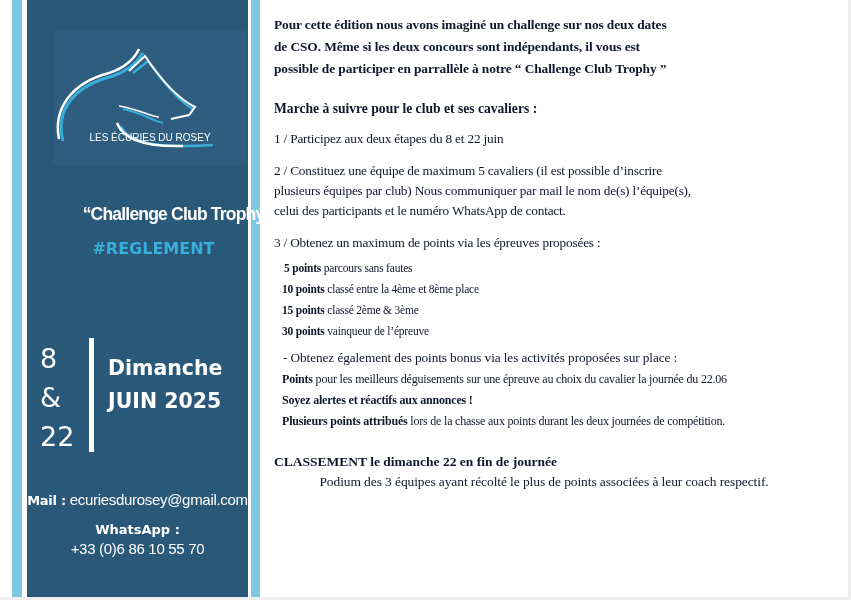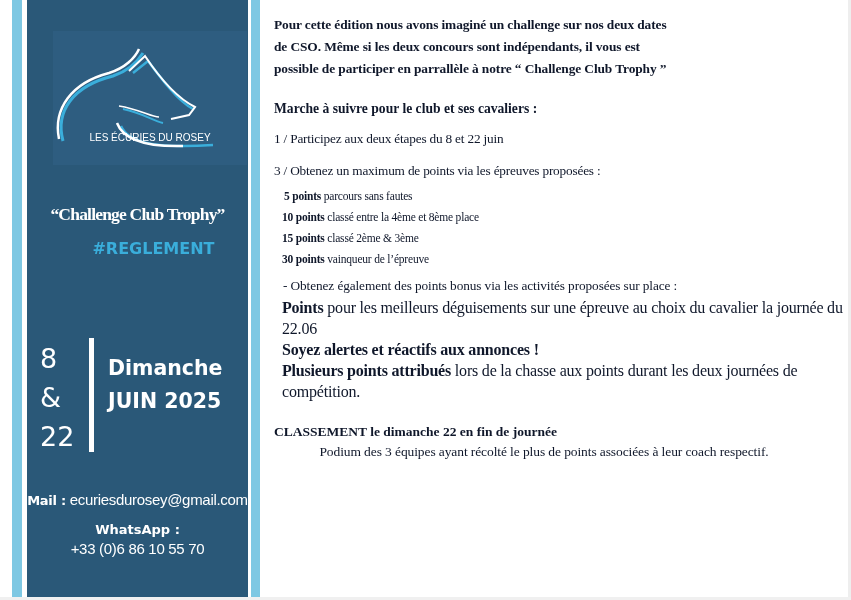--- a/index.html
+++ b/index.html
@@ -7,41 +7,41 @@
   .stripe-outer-left { position:absolute; left:12px; top:0; width:10px; height:598px; background:#7ec8e3; }
   .panel { position:absolute; left:27px; top:0; width:221px; height:598px; background:#2a5878; }
   .stripe-outer-right { position:absolute; left:251px; top:0; width:9px; height:598px; background:#7ec8e3; }
   .right-border { position:absolute; left:848px; top:0; width:3px; height:598px; background:#eeeeee; }
   .bottom-border { position:absolute; left:0; top:597px; width:851px; height:3px; background:#f0f0f0; }
 
   .logo-box { position:absolute; left:53px; top:31px; width:194px; height:134px; background:#2e5d80; }
   .logo-box svg { position:absolute; left:0; top:0; }
   .logo-text { position:absolute; left:0; width:194px; top:101px; text-align:center; color:#ffffff; font-family:"Liberation Sans", sans-serif; font-size:10px; letter-spacing:0px; }
 
-  .challenge-title { position:absolute; left:27px; width:221px; top:204px; text-align:center; color:#ffffff; font-family:Liberation Serif, serif; font-weight:bold; font-size:17.5px; letter-spacing:-0.8px; }
+  .challenge-title { position:absolute; left:27px; width:221px; top:204px; text-align:center; color:#ffffff; font-family:Liberation Sans, sans-serif; font-weight:bold; font-size:17.5px; letter-spacing:-0.8px;padding-left:40px; }
   .reglement { position:absolute; left:43px; width:221px; top:239px; text-align:center; color:#3aaedb; font-family:"DejaVu Sans", sans-serif; font-weight:bold; font-size:16px; }
 
   .date-nums { position:absolute; left:40px; top:339px; color:#ffffff; font-family:"DejaVu Sans", sans-serif; font-size:27px; line-height:39px; }
   .date-divider { position:absolute; left:89px; top:338px; width:5px; height:114px; background:#ffffff; }
   .date-text { position:absolute; left:108px; top:352px; color:#ffffff; font-family:"DejaVu Sans", sans-serif; font-weight:bold; font-size:20.5px; line-height:33px; }
 
   .contact { position:absolute; left:27px; width:221px; color:#ffffff; text-align:center; font-family:"Liberation Sans", sans-serif; font-size:15px; }
   .contact .lbl { font-weight:bold; font-family:"DejaVu Sans", sans-serif; font-size:13px; }
   .contact-mail { top:491px; letter-spacing:-0.3px; }
   .contact-wa-label { top:520px;text-align:center; }
   .contact-wa-num { top:540px; letter-spacing:-0.3px; }
 
   .content { position:absolute; left:274px; top:14px; width:570px; color:#0f172a; font-family:Liberation Serif, serif; }
   .intro { font-weight:bold; font-size:13.4px; line-height:22px; margin:0; letter-spacing:-0.1px; }
   .marche { font-weight:bold; font-size:13.6px; margin-top:21px; }
   .step { font-size:13.3px; line-height:20px; margin-top:12px; letter-spacing:-0.2px; }
   .points-list { margin-top:5px; padding-left:8px; font-size:11.5px; line-height:21px; letter-spacing:-0.2px; }
   .points-list .row b { font-weight:bold; }
   .bonus-head { font-size:13.3px; margin-top:8px; padding-left:9px; letter-spacing:-0.1px; }
-  .bonus-list { margin-top:3px; padding-left:8px; font-size:16px; line-height:21px; letter-spacing:-0.2px; }
+  .bonus-list { margin-top:3px; padding-left:8px; font-size:12px; line-height:21px; letter-spacing:-0.2px; }
   .classement { font-weight:bold; font-size:13.5px; margin-top:22px; }
   .podium { font-size:13.5px; line-height:24px; margin-top:0px; letter-spacing:-0.1px; width:540px;text-align:center; }
 </style>
 </head>
 <body>
 
 <div class="stripe-outer-left"></div>
 <div class="panel"></div>
 <div class="stripe-outer-right"></div>
 <div class="right-border"></div>
@@ -89,20 +89,25 @@
 <div class="content">
   <div class="intro">
     <div>Pour cette édition nous avons imaginé un challenge sur nos deux dates</div>
     <div>de CSO. Même si les deux concours sont indépendants,  il vous est</div>
     <div>possible de participer en parrallèle à notre “ Challenge Club Trophy ”</div>
   </div>
 
   <div class="marche">Marche à suivre pour le club et ses cavaliers :</div>
 
   <div class="step">1 / Participez aux deux étapes du 8 et 22 juin</div>
+  <div class="step">
+    <div>2 / Constituez une équipe de maximum 5 cavaliers (il est possible d’inscrire</div>
+    <div>plusieurs équipes par club) Nous communiquer par mail le nom de(s) l’équipe(s),</div>
+    <div>celui des participants et le numéro WhatsApp de contact.</div>
+  </div>
   <div class="step">3 / Obtenez un maximum de points via les épreuves proposées :</div>
 
   <div class="points-list">
     <div class="row" style="padding-left:2px"><b>5 points</b><span> parcours sans fautes</span></div>
     <div class="row"><b>10 points</b><span> classé entre la 4ème et 8ème place</span></div>
     <div class="row"><b>15 points</b><span> classé 2ème &amp; 3ème</span></div>
     <div class="row"><b>30 points</b><span> vainqueur de l’épreuve</span></div>
   </div>
 
   <div class="bonus-head">- Obtenez également des points bonus via les activités proposées sur place :</div>

